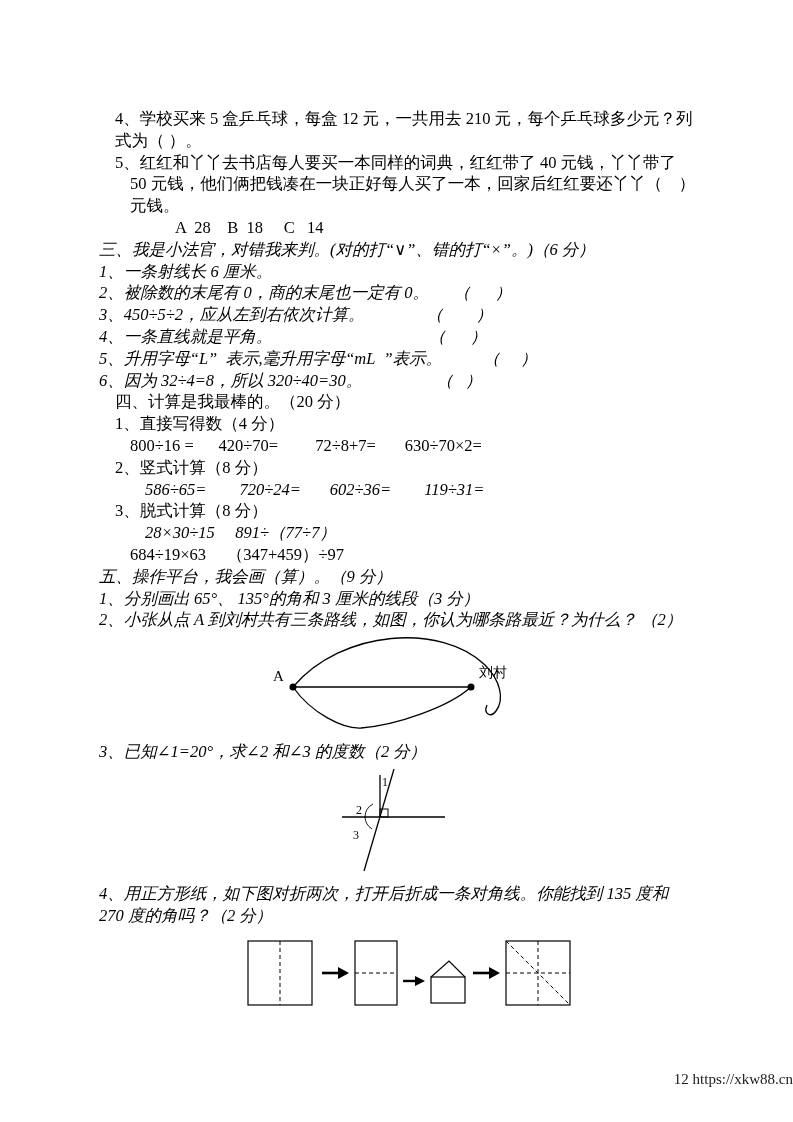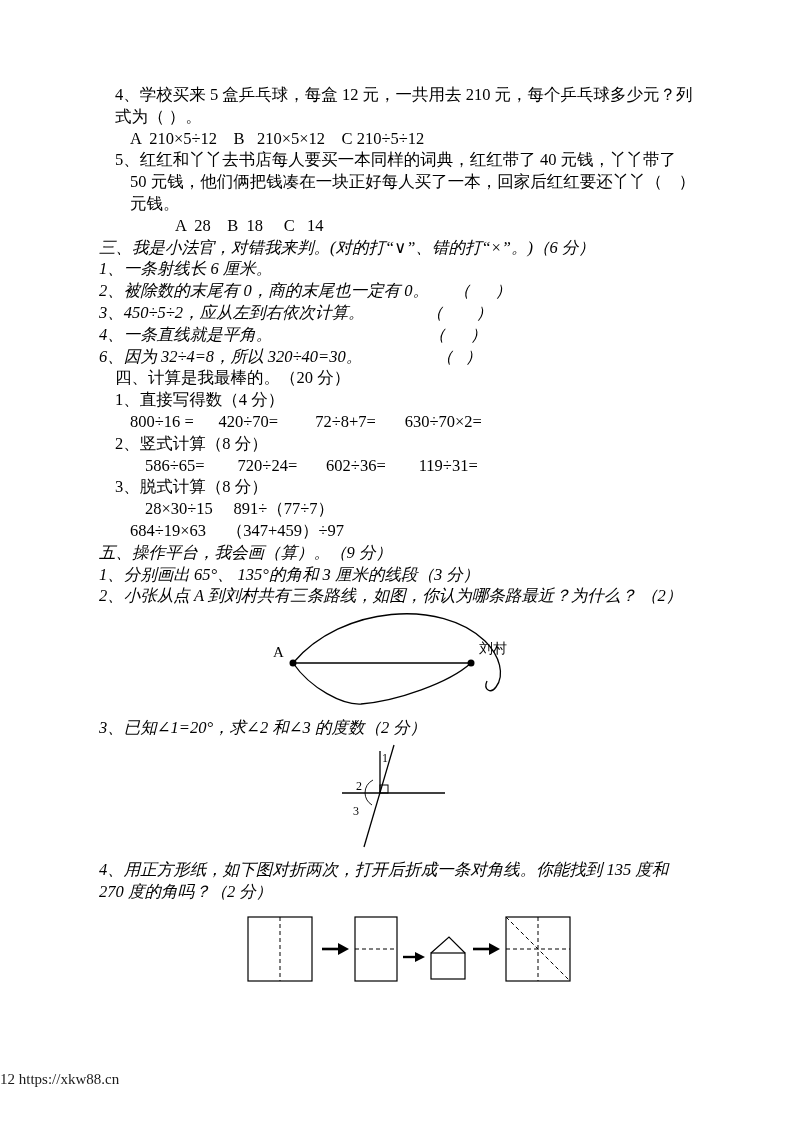--- a/index.html
+++ b/index.html
@@ -5,66 +5,66 @@
   * { margin:0; padding:0; box-sizing:border-box; }
   html,body { background:#ffffff; }
   .page {
     position:relative;
     width:793px; height:1122px;
     background:#ffffff;
     color:#000;
     font-family:"Liberation Serif","DejaVu Serif","DejaVu Sans",serif;
     overflow:hidden;
   }
-  .content { padding:84px 0 0 99px; }
+  .content { padding:108px 0 0 99px; }
   .line {
     font-size:16.5px;
     line-height:21.8px;
     min-height:21.8px;
     white-space:pre;
     color:#000;
   }
   .i0 { margin-left:0;font-style:italic; }
   .i1 { margin-left:16px; }
   .i2 { margin-left:31px; }
-  .i3 { margin-left:46px; }
+  .i3 { margin-left:46px;font-style:italic; }
   .i4 { margin-left:76px; }
   .diagram { display:block; }
   .diagram-routes  { margin:4px 0 2px 148px; }
   .diagram-angles  { margin:4px 0 2px 170px; }
   .diagram-folding { margin:8px 0 0 146px; }
   svg text { fill:#000; font-family:"Liberation Serif","DejaVu Serif",serif; }
   .footer {
     position:absolute;
     left:0; right:0; bottom:34px;
-    text-align:left;
+    text-align:right;
     font-size:15px;
     color:#1a1a1a;
   }
 </style>
 </head>
 <body>
 
 <div class="page">
   <div class="content">
 
     <div class="line i1">4、学校买来 5 盒乒乓球，每盒 12 元，一共用去 210 元，每个乒乓球多少元？列</div>
     <div class="line i1">式为（ ）。</div>
-    <div class="line i2">A  210×5÷12    B   210×5×12    C 210÷5÷12</div>
 
     <div class="line i1">5、红红和丫丫去书店每人要买一本同样的词典，红红带了 40 元钱，丫丫带了</div>
     <div class="line i2">50 元钱，他们俩把钱凑在一块正好每人买了一本，回家后红红要还丫丫（    ）</div>
     <div class="line i2">元钱。</div>
     <div class="line i4">A  28    B  18     C   14</div>
 
     <div class="line i0">三、我是小法官，对错我来判。(对的打“∨”、错的打“×”。)（6 分）</div>
     <div class="line i0">1、一条射线长 6 厘米。</div>
     <div class="line i0">2、被除数的末尾有 0，商的末尾也一定有 0。      （      ）</div>
     <div class="line i0">3、450÷5÷2，应从左到右依次计算。               （        ）</div>
     <div class="line i0">4、一条直线就是平角。                                      （      ）</div>
+    <div class="line i0">5、升用字母“L”  表示,毫升用字母“mL  ”表示。          （     ）</div>
     <div class="line i0">6、因为 32÷4=8，所以 320÷40=30。                  （   ）</div>
 
     <div class="line i1">四、计算是我最棒的。（20 分）</div>
     <div class="line i1">1、直接写得数（4 分）</div>
     <div class="line i2">800÷16 =      420÷70=         72÷8+7=       630÷70×2=</div>
     <div class="line i1">2、竖式计算（8 分）</div>
     <div class="line i3">586÷65=        720÷24=       602÷36=        119÷31=</div>
     <div class="line i1">3、脱式计算（8 分）</div>
     <div class="line i3">28×30÷15     891÷（77÷7）</div>
     <div class="line i2">684÷19×63     （347+459）÷97</div>

